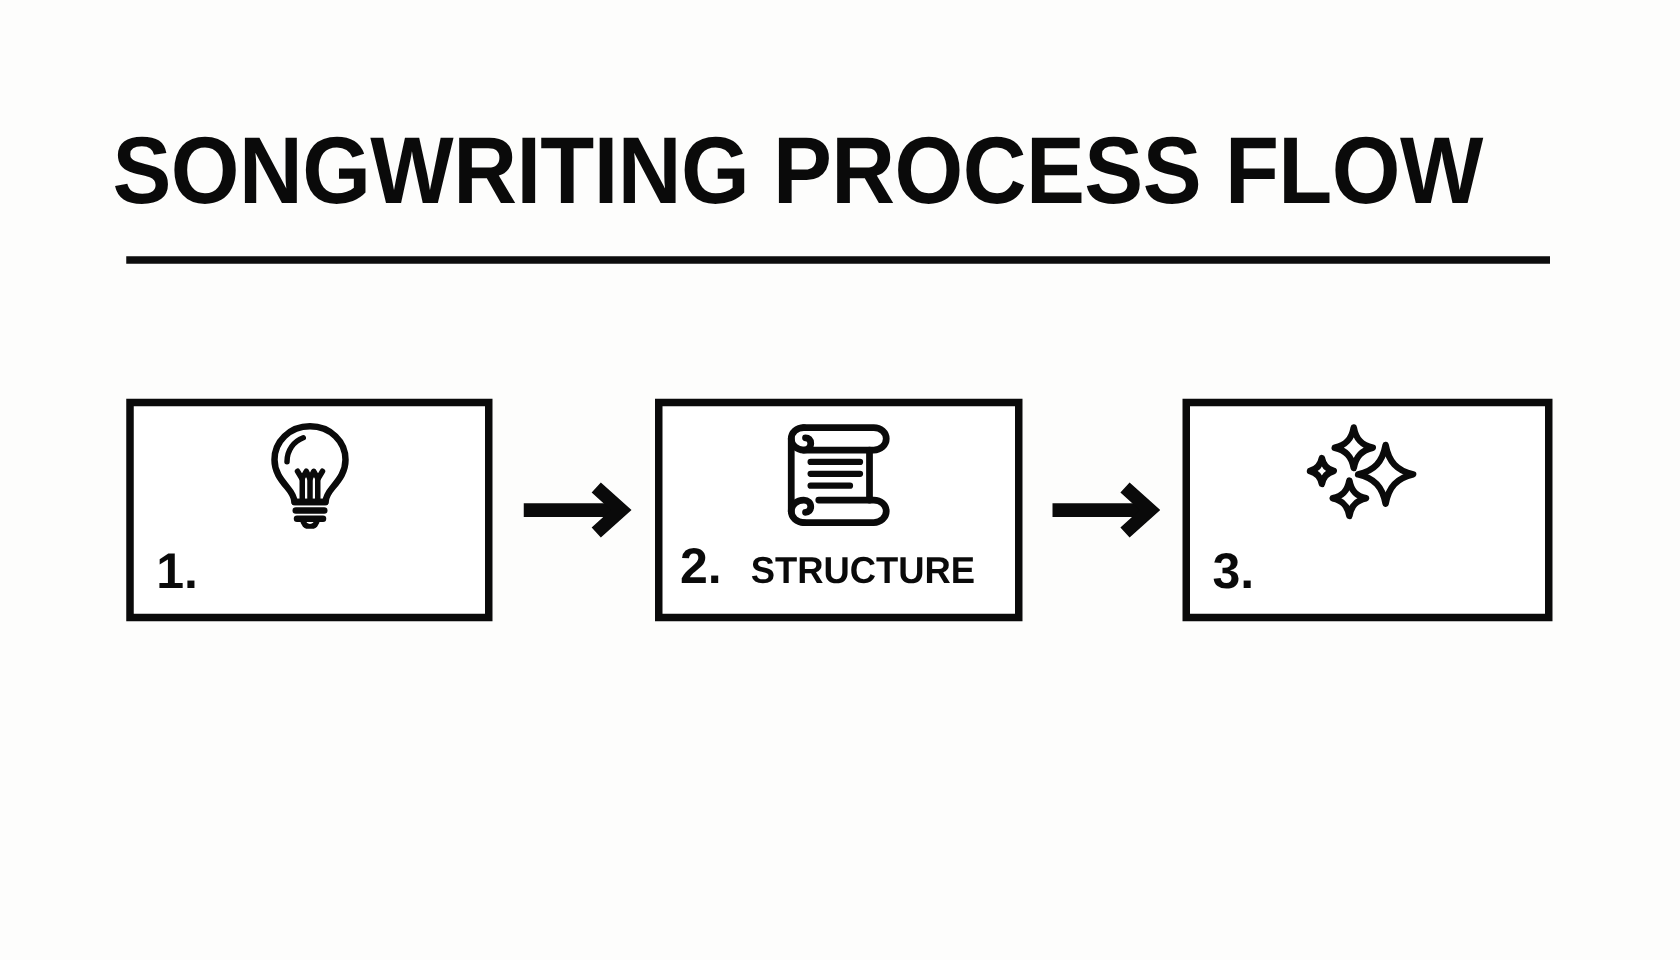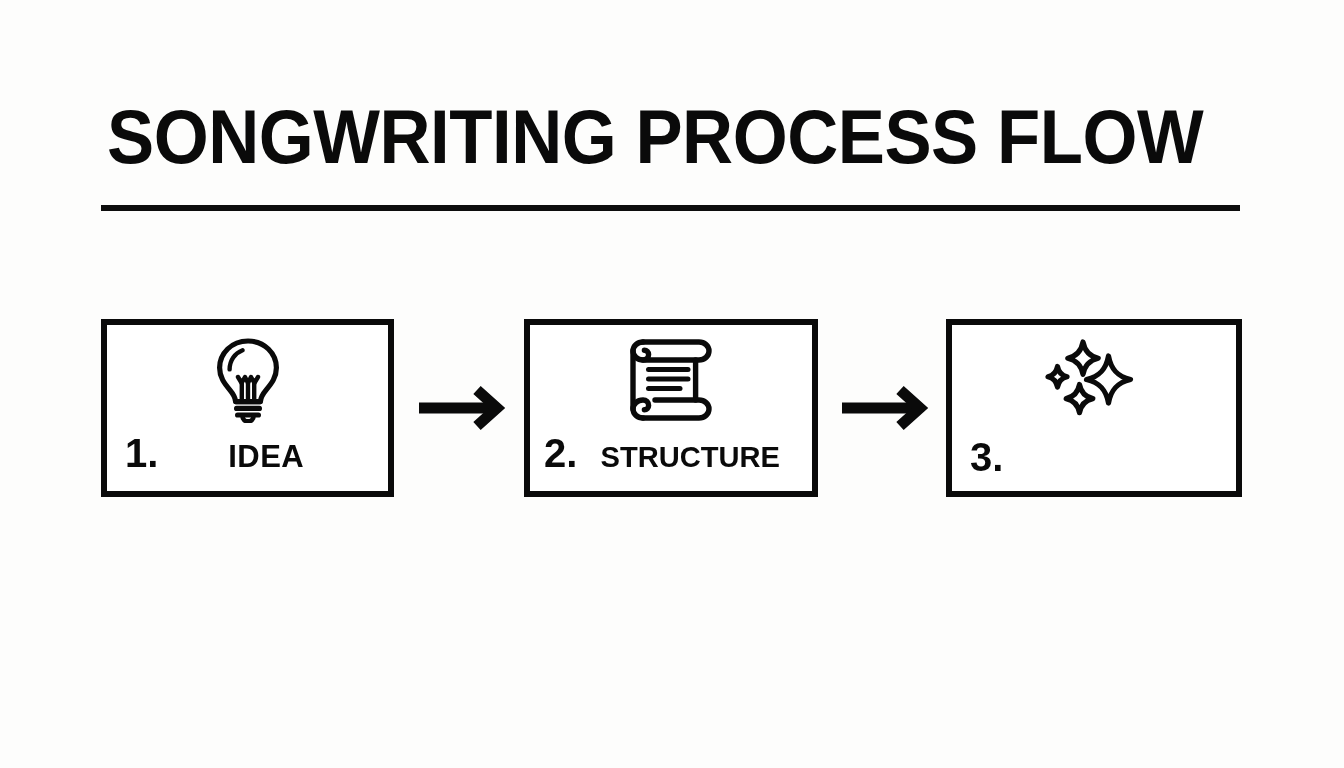--- a/index.html
+++ b/index.html
@@ -17,21 +17,21 @@
   #canvas {
     position: relative;
     width: 1344px;
     height: 768px;
     background: #FDFDFC;
   }
 
   
   #title-block {
     position: absolute;
-    left: 107px;
+    left: 90px;
     top: 95px;
     width: 1140px;
   }
   #page-title {
     font-family: "Liberation Sans", sans-serif;
     font-weight: 700;
     font-size: 76px;
     line-height: 84px;
     letter-spacing: -0.5px;
     color: #0A0A0A;
@@ -165,21 +165,20 @@
             <path d="M25.6 71.4 L48.4 71.4"></path>
             <path d="M26.6 78.0 L47.4 78.0"></path>
 
             <path d="M31.4 78.4 C31.4 82.2 33.8 84.4 37.0 84.4
                      C40.2 84.4 42.6 82.2 42.6 78.4" stroke-width="4.6"></path>
           </svg>
         </span>
       </div>
       <div class="step-caption">
         <span class="step-number">1.</span>
-        <span class="step-label">IDEA</span>
       </div>
     </div>
 
     <div class="flow-arrow arrow-1">
       <span>
         <svg width="92" height="54" viewBox="0 0 92 54" fill="none" stroke="#0A0A0A" stroke-width="11" stroke-linecap="butt" stroke-linejoin="miter">
           <path d="M2 27 L72 27"></path>
           <path d="M60 9 L80 27 L60 45"></path>
         </svg>
       </span>

